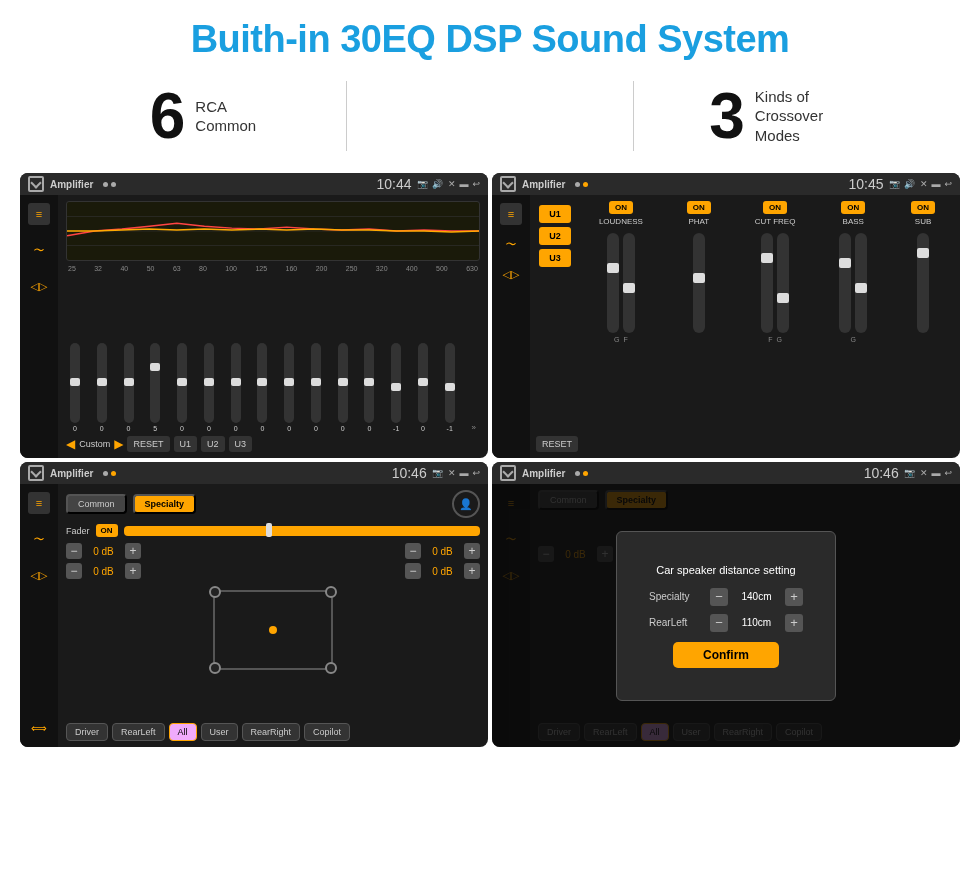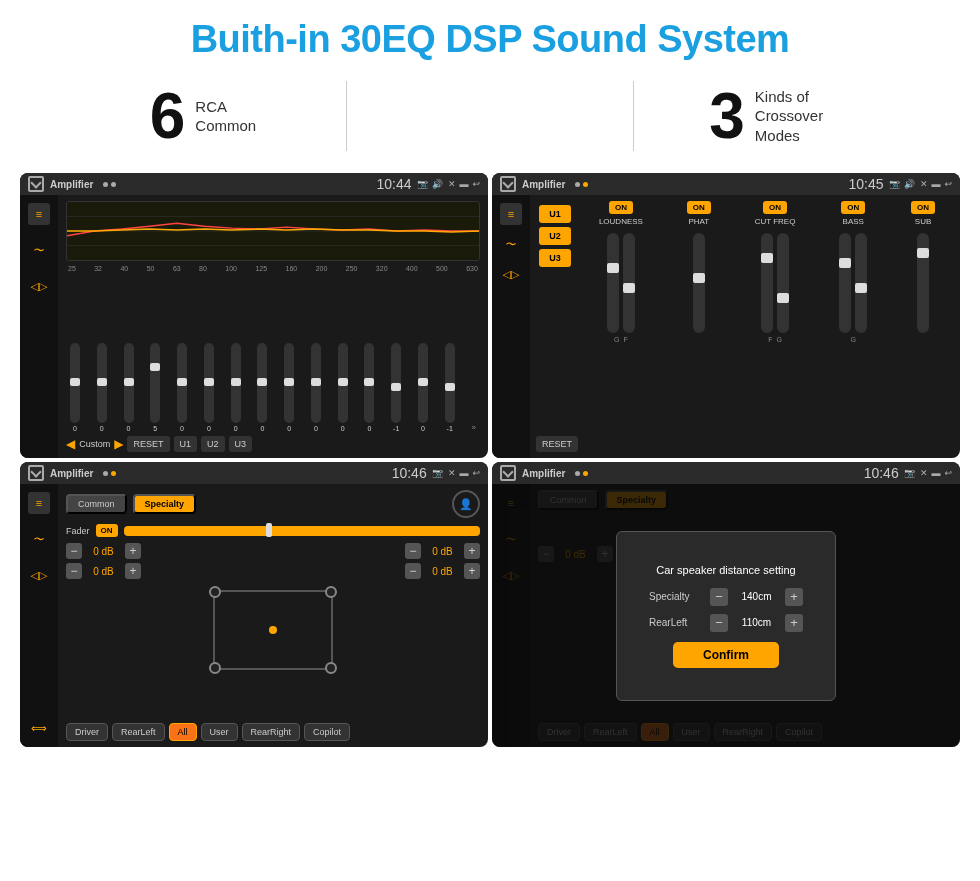--- a/index.html
+++ b/index.html
@@ -498,21 +498,21 @@
       background: #333;
       border: 1px solid #555;
       border-radius: 4px;
       color: #ccc;
       font-size: 9px;
       padding: 3px 8px;
       cursor: pointer;
     }
 
     .fader-bottom-btn.active {
-      background: #f97316;
+      background: #f0abfc;
       color: #000;
       border-color: #ffa500;
     }
 
     .dialog-overlay {
       position: absolute;
       top: 22px;
       left: 0;
       right: 0;
       bottom: 0;

